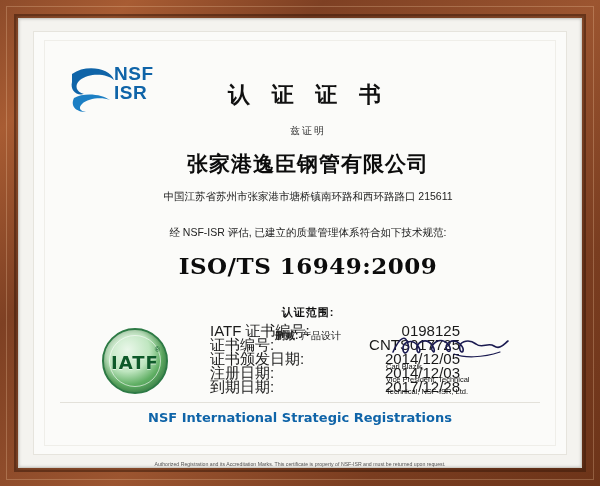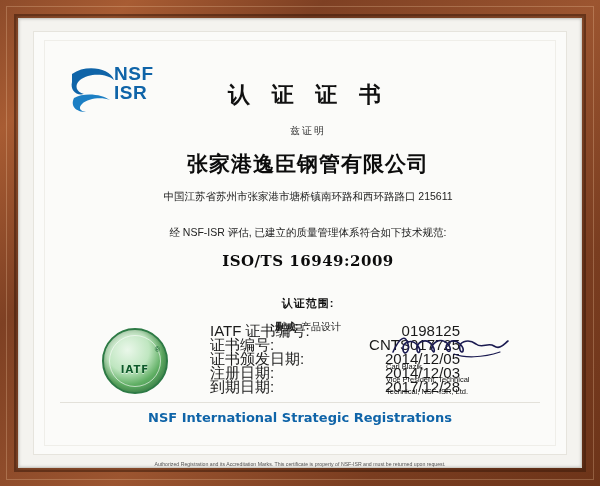--- a/index.html
+++ b/index.html
@@ -99,21 +99,21 @@
   }
   .eval-line{
     text-align:center;
     margin-top:22px;
     font-size:10.5px;
     color:#222;
   }
   .standard{
     text-align:center;
     margin-top:12px;
-    font-size:15px;
+    font-size:23px;
     font-weight:bold;
     color:#0c0c0c;
     font-family:"DejaVu Serif","Liberation Serif",serif;
     letter-spacing:.5px;
   }
   .scope-head{
     text-align:center;
     margin-top:26px;
     font-size:11px;
     font-weight:bold;
@@ -153,24 +153,23 @@
       radial-gradient(circle at 38% 32%, #eaf7ea 0%, #bfe6c0 38%, #5fae63 62%, #2f7a46 100%);
     border:2px solid #2d7a45;
     box-shadow:inset 0 0 6px rgba(0,0,0,.25);
   }
   .iatf .ring{
     position:absolute;left:5px;top:5px;right:5px;bottom:5px;
     border-radius:50%;border:1px solid rgba(255,255,255,.6);
   }
   .iatf .label{
     position:absolute;left:0;right:0;top:22px;
-    text-align:center;font-size:10px;font-weight:bold;color:#0e5a2a;
+    text-align:center;font-size:18px;font-weight:bold;color:#0e5a2a;
     letter-spacing:1px;font-family:"DejaVu Sans","Liberation Sans",sans-serif;
     text-shadow:0 1px 0 rgba(255,255,255,.6);
-    margin-top:12px;
   }
   .iatf .reg{
     position:absolute;right:6px;top:16px;font-size:7px;color:#0e5a2a;
   }
 
   
   .sign-block{
     position:absolute;right:30px;top:300px;width:150px;text-align:left;
   }
   .sign-svg{display:block;margin-left:4px;}

